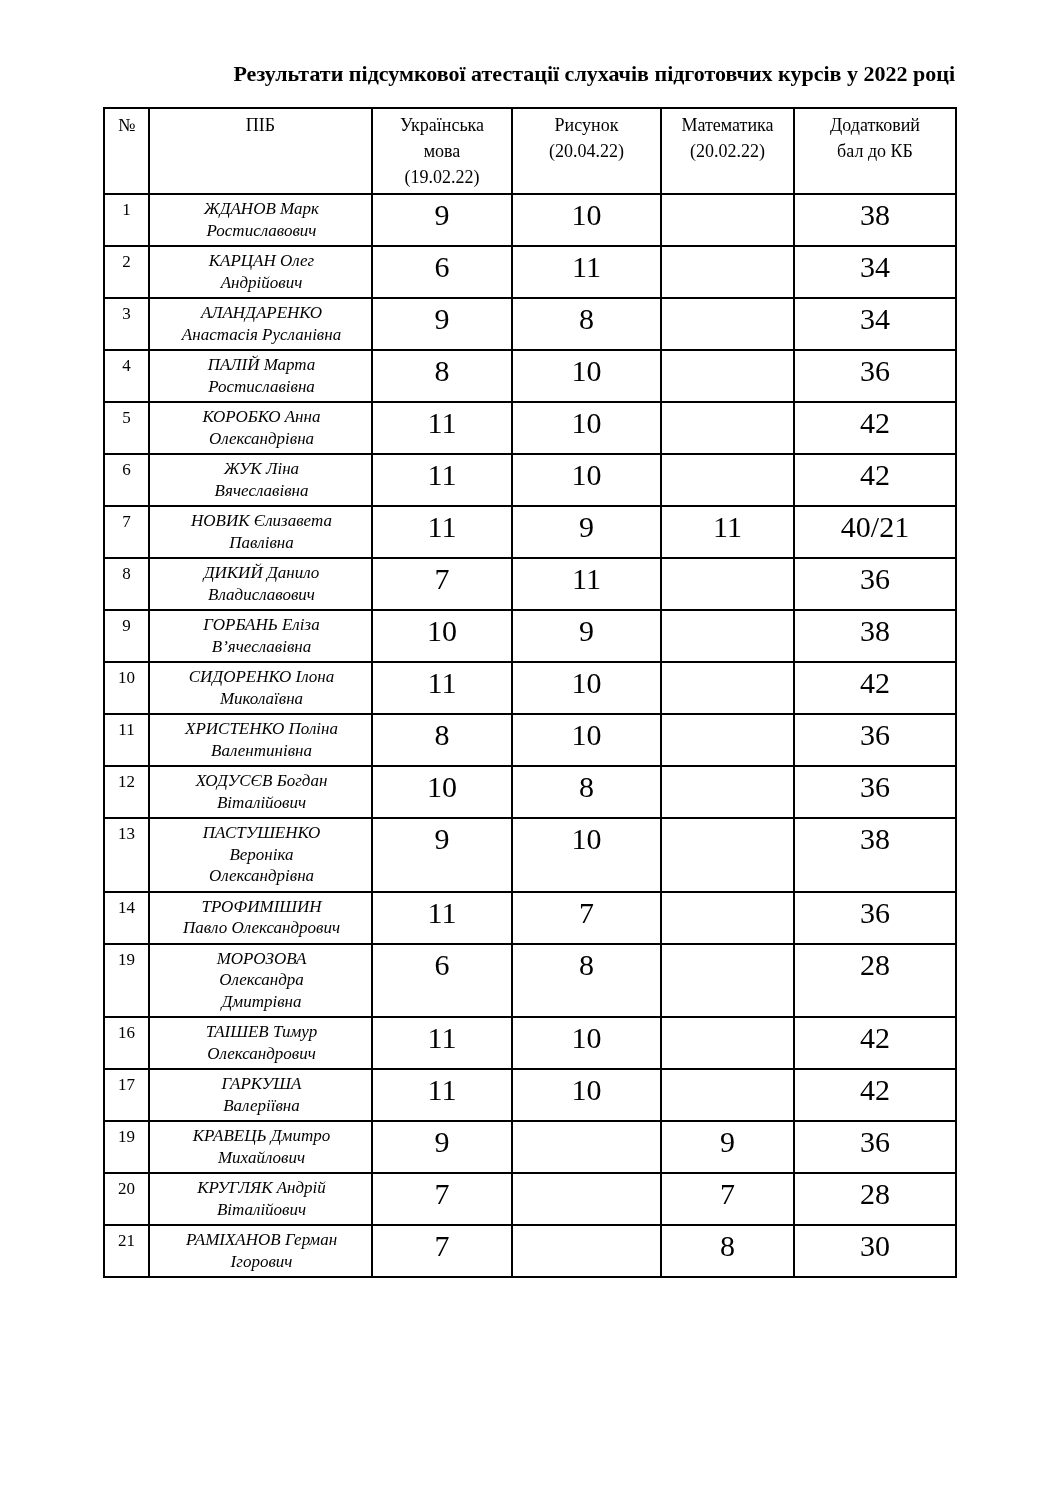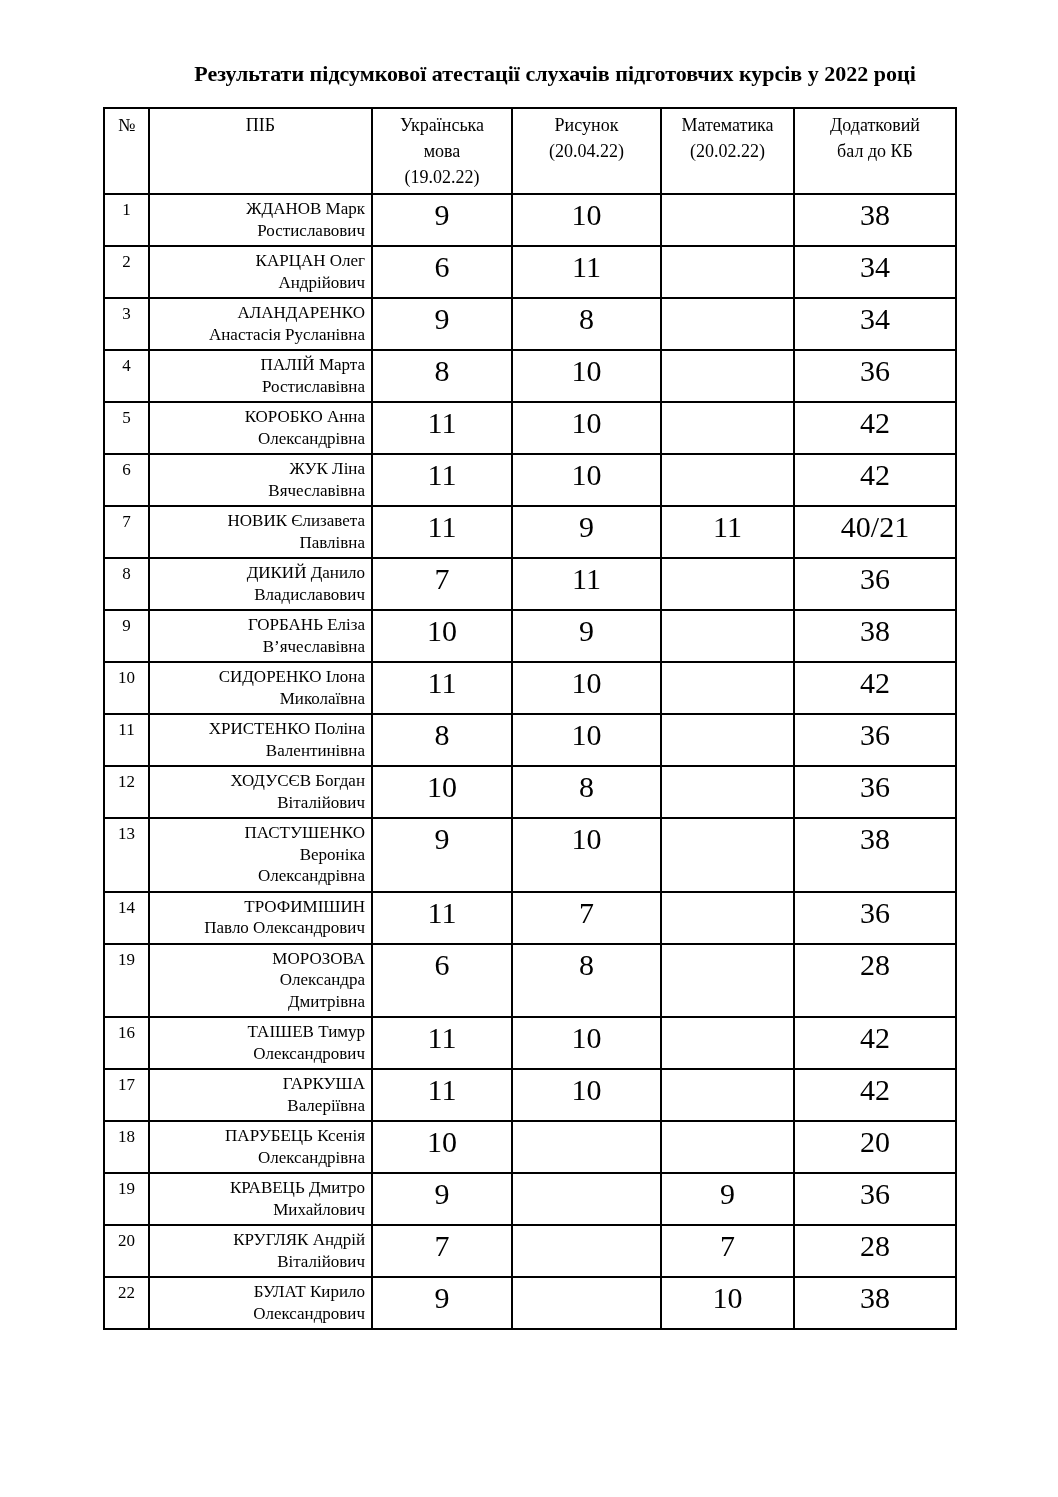--- a/index.html
+++ b/index.html
@@ -13,21 +13,21 @@
     position: relative;
     font-family: "Liberation Serif", "DejaVu Serif", serif;
     color: #000000;
     overflow: hidden;
   }
   .heading {
     margin: 57px 0 0 103px;
     width: 852px;
     box-sizing: border-box;
     padding-left: 52px;
-    text-align: center;
+    text-align: right;
     font-weight: bold;
     font-size: 22px;
     line-height: 33px;
   }
   table.results {
     border-collapse: collapse;
     table-layout: fixed;
     width: 852px;
     margin: 17px 0 0 103px;
   }
@@ -54,22 +54,23 @@
   }
   td.c-num {
     font-size: 17px;
     line-height: 21px;
     text-align: center;
     padding-top: 4px;
   }
   td.c-name {
     font-size: 17px;
     line-height: 21.5px;
-    text-align: right;
+    text-align: center;
     padding: 3px 6px 4px 8px;
+    font-style: italic;
   }
   td.c-score {
     font-size: 30px;
     line-height: 36px;
     text-align: center;
     padding-top: 2px;
   }
   tr.data-row { height: 49px; }
 </style>
 </head>
@@ -269,29 +270,20 @@
   <tr class="data-row">
     <td class="c-num">17</td>
     <td class="c-name">ГАРКУША
 Валеріївна</td>
     <td class="c-score">11</td>
     <td class="c-score">10</td>
     <td class="c-score"></td>
     <td class="c-score">42</td>
   </tr>
 
-  <tr class="data-row">
-    <td class="c-num">18</td>
-    <td class="c-name">ПАРУБЕЦЬ Ксенія
-Олександрівна</td>
-    <td class="c-score">10</td>
-    <td class="c-score"></td>
-    <td class="c-score"></td>
-    <td class="c-score">20</td>
-  </tr>
 
   <tr class="data-row">
     <td class="c-num">19</td>
     <td class="c-name">КРАВЕЦЬ Дмитро
 Михайлович</td>
     <td class="c-score">9</td>
     <td class="c-score"></td>
     <td class="c-score">9</td>
     <td class="c-score">36</td>
   </tr>
@@ -299,24 +291,24 @@
   <tr class="data-row">
     <td class="c-num">20</td>
     <td class="c-name">КРУГЛЯК Андрій
 Віталійович</td>
     <td class="c-score">7</td>
     <td class="c-score"></td>
     <td class="c-score">7</td>
     <td class="c-score">28</td>
   </tr>
 
-
-  <tr class="data-row">
-    <td class="c-num">22</td>
-    <td class="c-name">БУЛАТ Кирило
-Олександрович</td>
-    <td class="c-score">9</td>
-    <td class="c-score"></td>
-    <td class="c-score">10</td>
-    <td class="c-score">38</td>
-  </tr>
+  <tr class="data-row">
+    <td class="c-num">21</td>
+    <td class="c-name">РАМІХАНОВ Герман
+Ігорович</td>
+    <td class="c-score">7</td>
+    <td class="c-score"></td>
+    <td class="c-score">8</td>
+    <td class="c-score">30</td>
+  </tr>
+
 </tbody>
 </table>
 
 </body></html>

